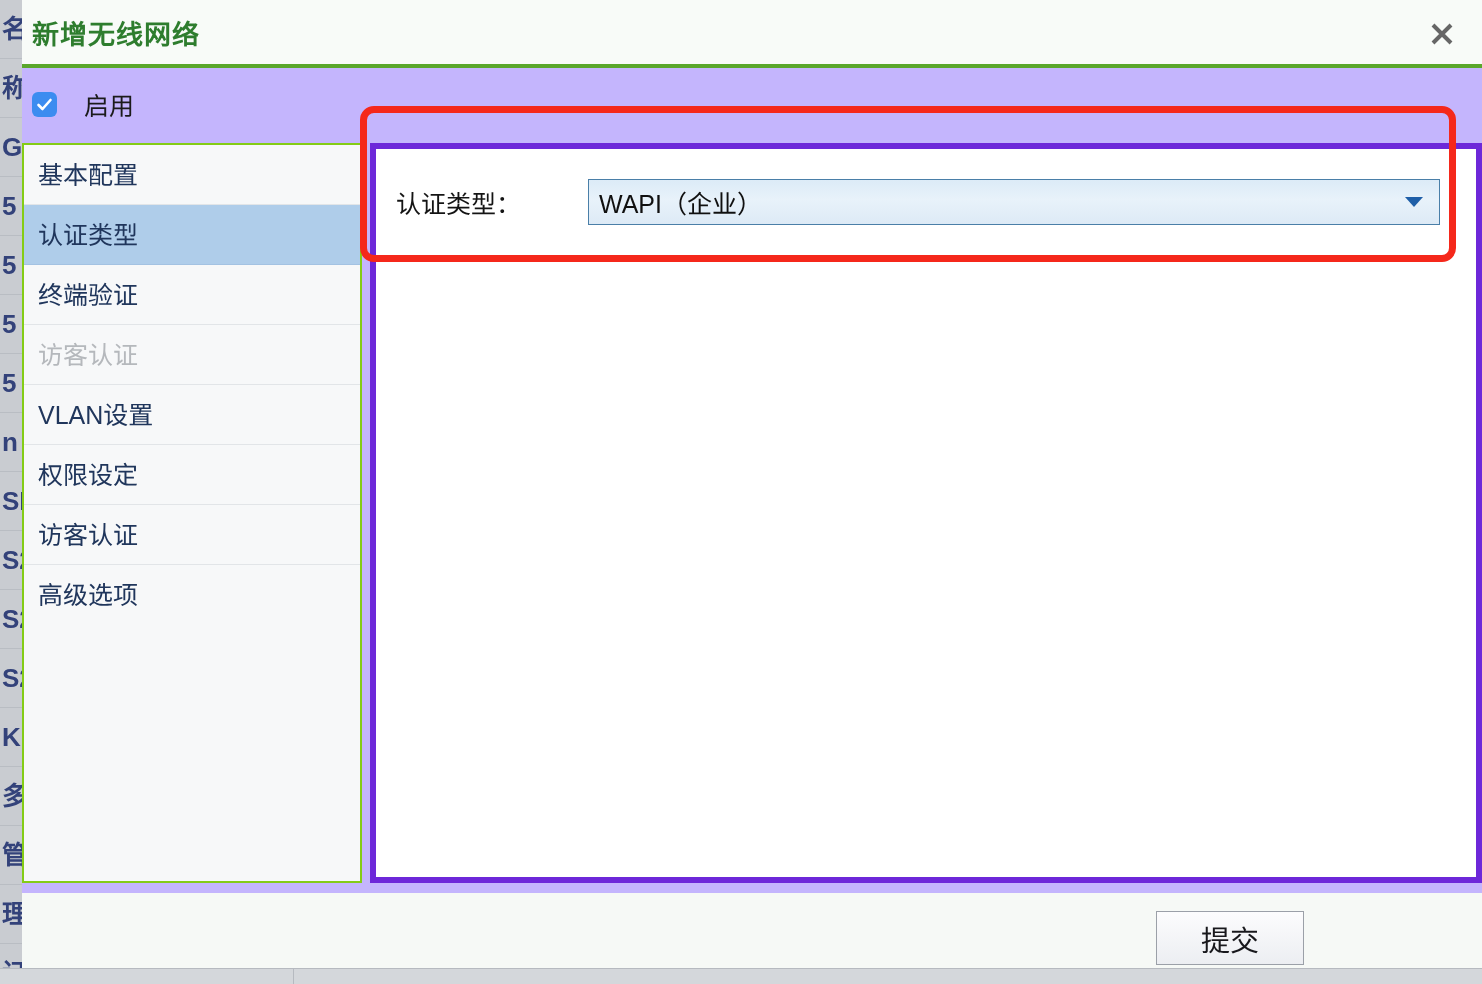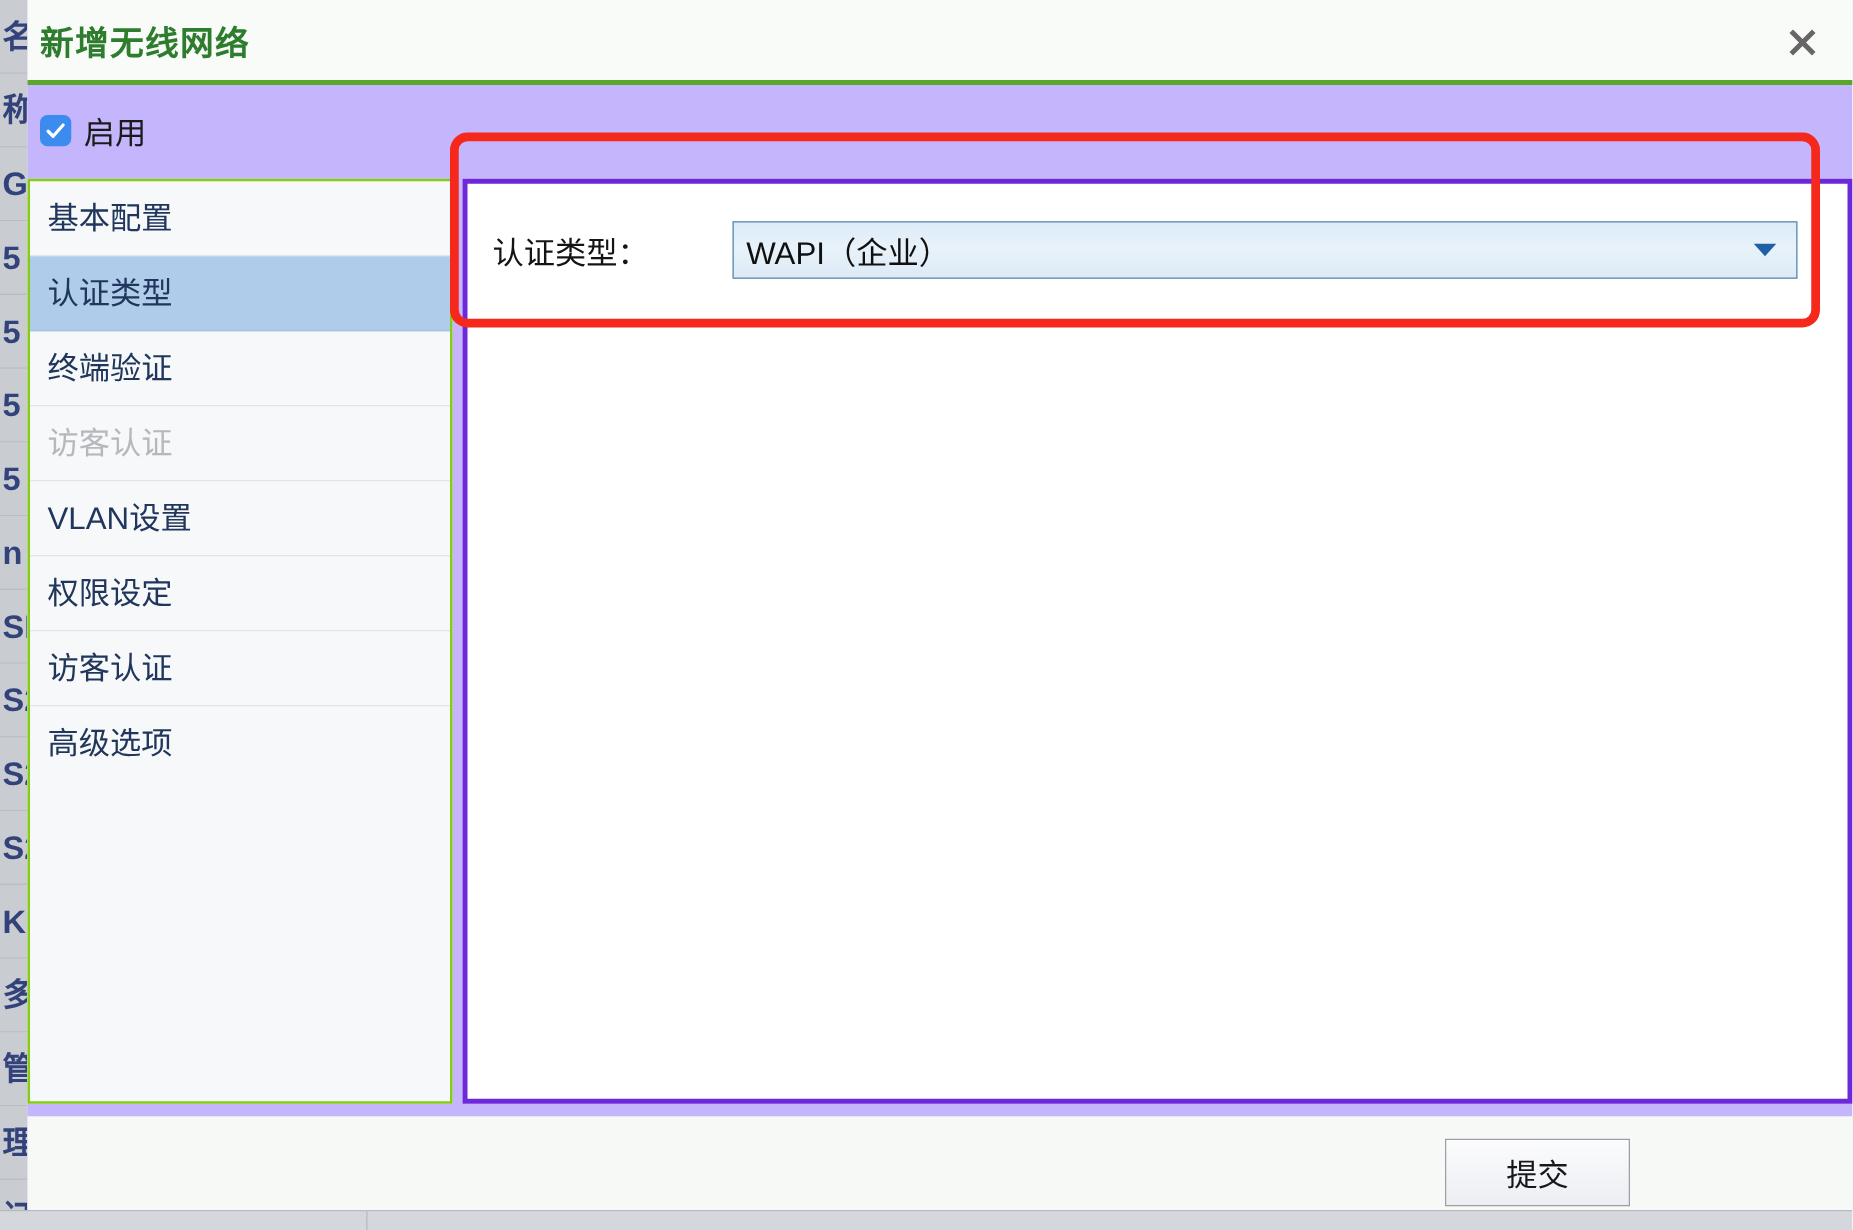--- a/index.html
+++ b/index.html
@@ -110,21 +110,21 @@
     background: #5aa72b;
   }
 
   
   .enable-row {
     position: absolute;
     left: 10px;
     top: 84px;
     display: flex;
     align-items: center;
-    gap: 10px;
+    gap: 27px;
     height: 40px;
   }
   .cb {
     width: 25px;
     height: 25px;
     border-radius: 6px;
     background: #3c8cf0;
     display: flex;
     align-items: center;
     justify-content: center;
@@ -180,21 +180,21 @@
     border-bottom: none;
   }
 
   .content {
     position: absolute;
     left: 348px;
     top: 2px;
     width: 1112px;
     height: 740px;
     background: #ffffff;
-    border: 4px solid #6d28d9;
+    border: 6px solid #6d28d9;
     box-sizing: border-box;
     padding-left: 36px;
   }
   .field-row {
     position: absolute;
     left: 0;
     top: 22px;
     width: 1110px;
     height: 62px;
     display: flex;
@@ -261,21 +261,21 @@
     background: #f6f9f6;
   }
   .btn {
     position: absolute;
     top: 18px;
     width: 148px;
     height: 54px;
     background: linear-gradient(to bottom, #fcfcfd 0%, #eceef2 100%);
     border: 1px solid #9ba0a8;
     box-sizing: border-box;
-    font-size: 25px;
+    font-size: 29px;
     color: #18181c;
     cursor: pointer;
     display: flex;
     align-items: center;
     justify-content: center;
     font-family: "Liberation Sans", "DejaVu Sans", sans-serif;
   }
   #btn-submit { left: 1134px; }
   #btn-cancel { left: 1294px; }
 </style>

